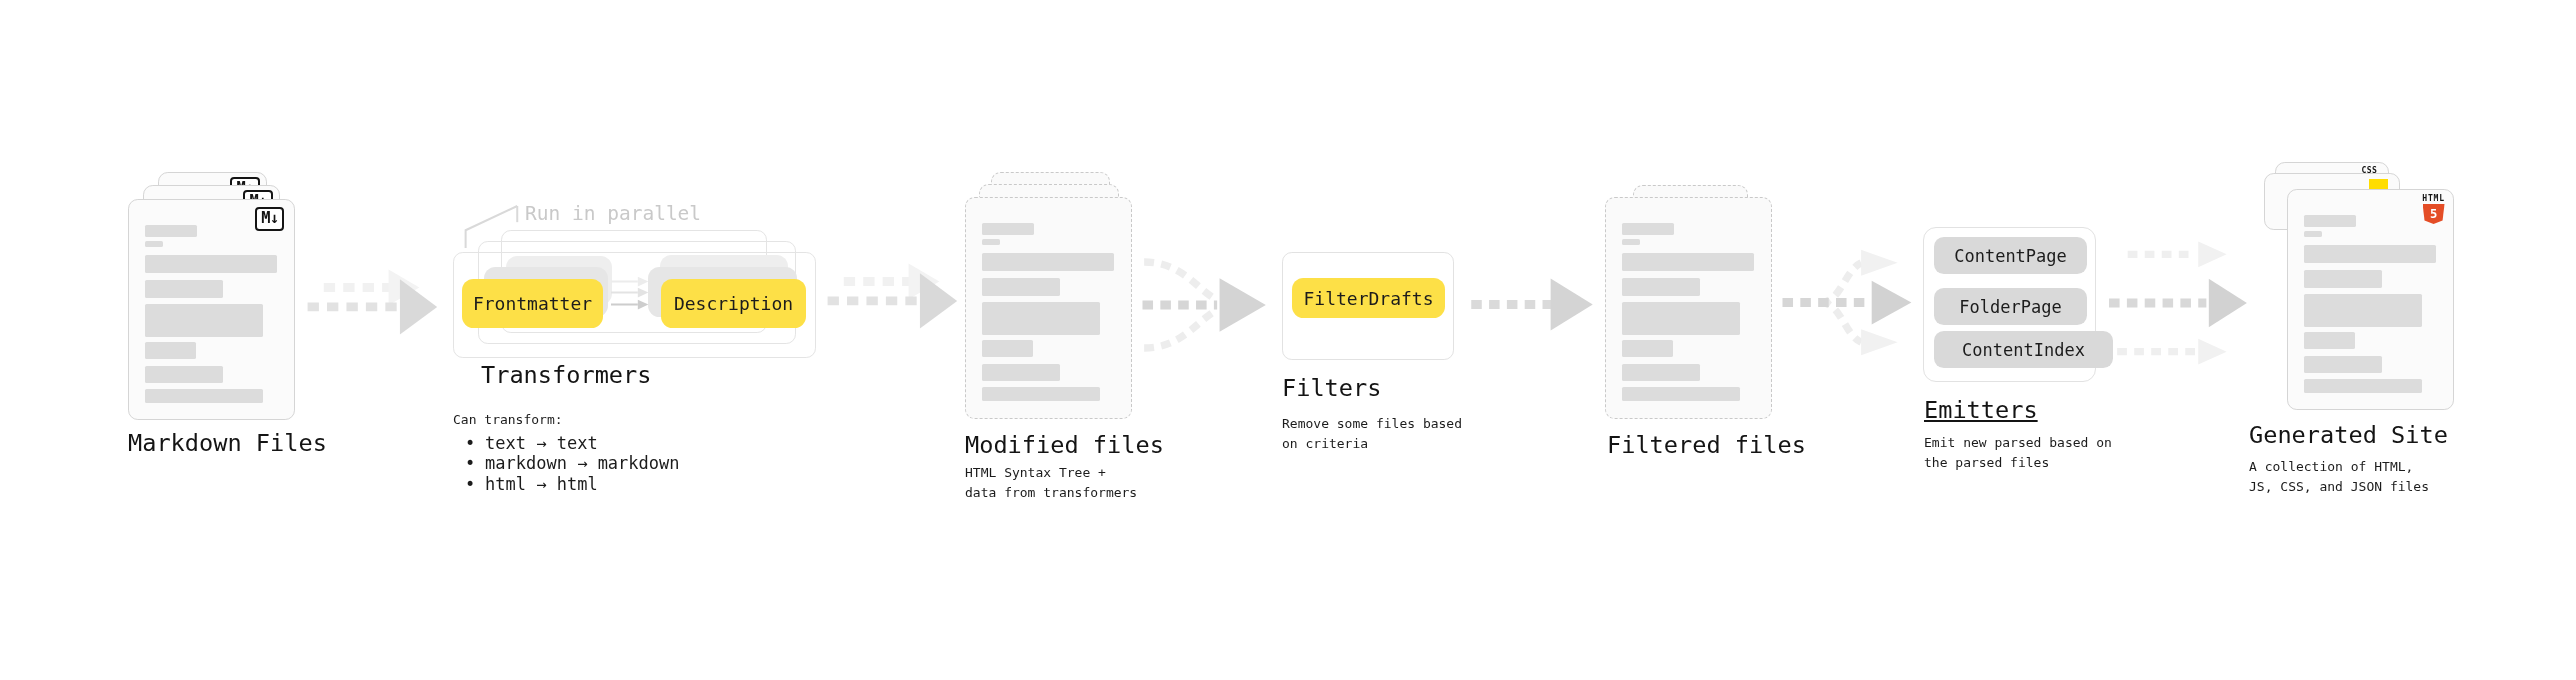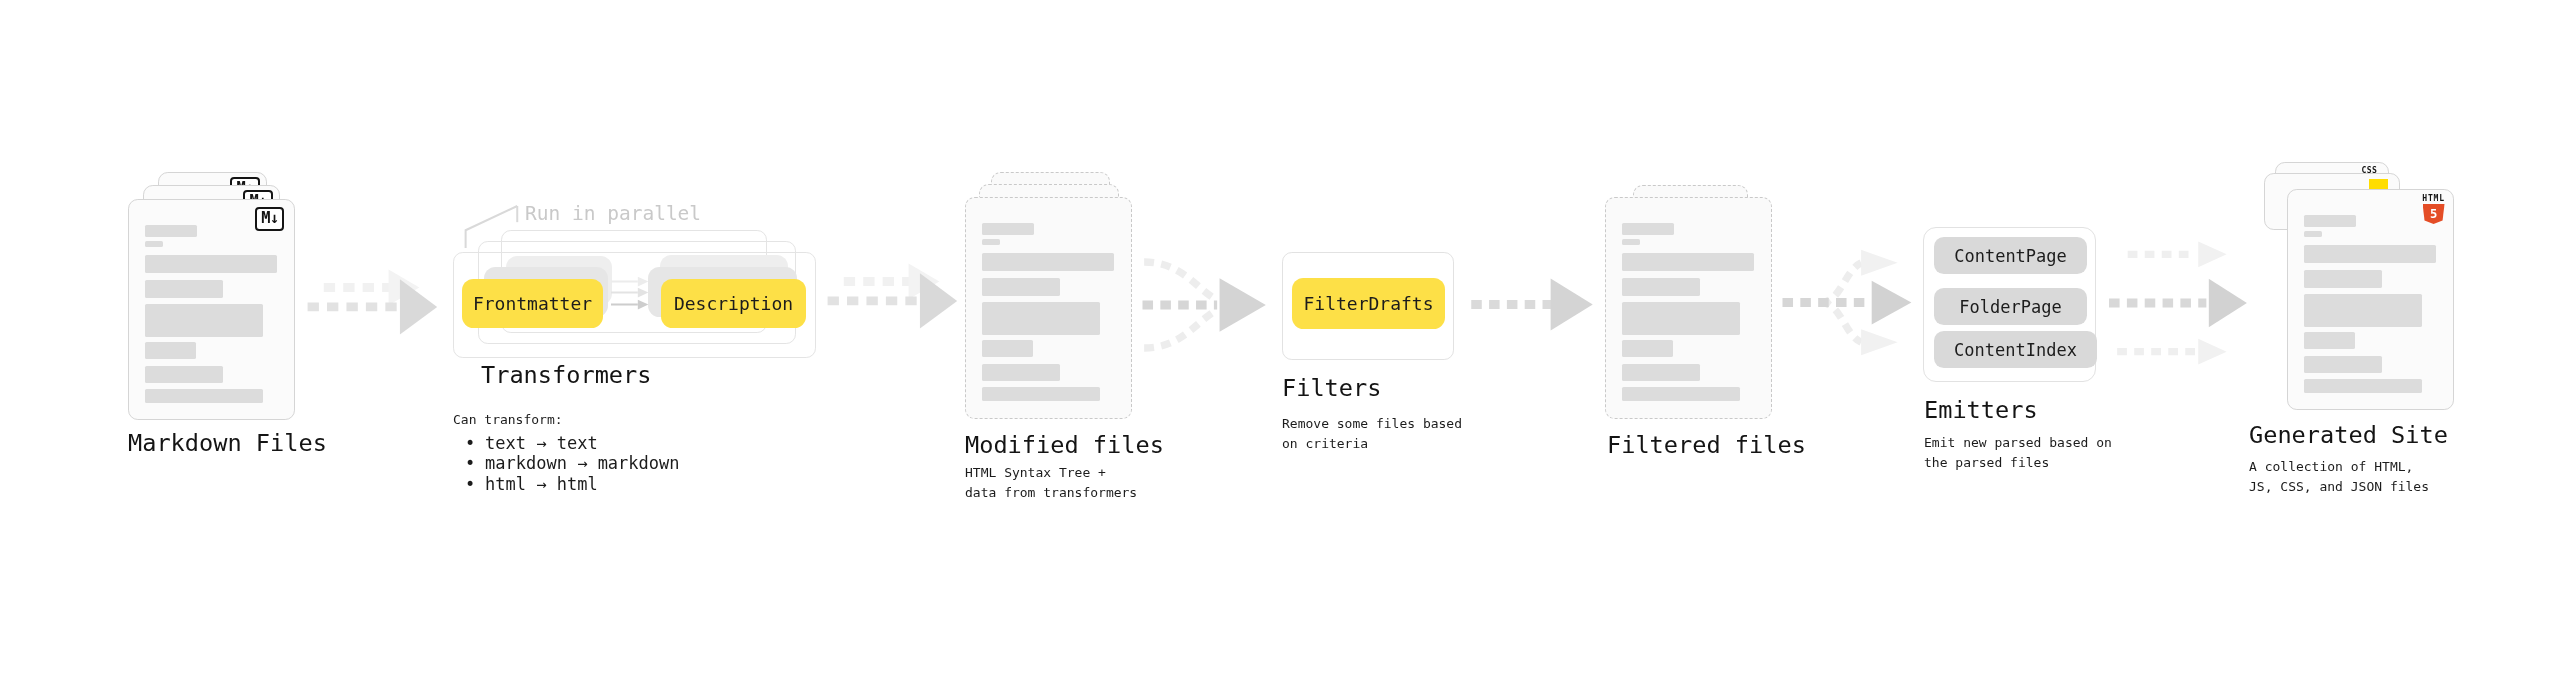--- a/index.html
+++ b/index.html
@@ -163,21 +163,21 @@
 
   <svg style="left:1136px;top:252px;" width="142" height="106" viewBox="0 0 175 130">
     <path d="M10,12 C55,12 72,42 98,58" fill="none" stroke="#ededed" stroke-width="9" stroke-dasharray="12 9"></path>
     <path d="M10,118 C55,118 72,88 98,72" fill="none" stroke="#ededed" stroke-width="9" stroke-dasharray="12 9"></path>
     <line x1="8" y1="65" x2="100" y2="65" stroke="#d6d6d6" stroke-width="11" stroke-dasharray="13 9"></line>
     <polygon points="103,32 160,65 103,98" fill="#d4d4d4"></polygon>
   </svg>
 
   <div>
     <div class="panel" style="left:1282px;top:252px;width:172px;height:108px;border-radius:9.8px;"></div>
-    <div class="graybox" style="left:1292px;top:278px;width:153px;height:51px;">FilterDrafts</div>
+    <div class="graybox" style="left:1292px;top:278px;width:153px;height:40px;">FilterDrafts</div>
     <div class="title" style="left:1282px;top:374px;">Filters</div>
     <div class="sub" style="left:1282px;top:414px;">
       <div>Remove some files based</div>
       <div>on criteria</div>
     </div>
   </div>
 
   <svg style="left:1463px;top:264px;" width="138" height="81" viewBox="0 0 170 100">
     <line x1="10" y1="50" x2="110" y2="50" stroke="#dadada" stroke-width="11" stroke-dasharray="13 9"></line>
     <polygon points="108,18 160,50 108,82" fill="#d4d4d4"></polygon>
@@ -206,22 +206,22 @@
     <path d="M55,67 C80,67 84,106 105,116" fill="none" stroke="#ededed" stroke-width="9" stroke-dasharray="12 9"></path>
     <polygon points="105,100 150,116 105,132" fill="#f1f1f1"></polygon>
     <line x1="8" y1="67" x2="115" y2="67" stroke="#d6d6d6" stroke-width="11" stroke-dasharray="13 9"></line>
     <polygon points="118,40 167,67 118,94" fill="#d2d2d2"></polygon>
   </svg>
 
   <div>
     <div class="panel" style="left:1923px;top:227px;width:173px;height:155px;border-radius:13px;"></div>
     <div class="pill" style="left:1934px;top:237px;width:153px;height:37px;">ContentPage</div>
     <div class="pill" style="left:1934px;top:288px;width:153px;height:37px;">FolderPage</div>
-    <div class="pill" style="left:1934px;top:331px;width:163px;height:37px;">ContentIndex</div>
-    <div class="title" style="left:1924px;top:396px;">Emitters</div>
+    <div class="pill" style="left:1934px;top:331px;width:179px;height:37px;">ContentIndex</div>
+    <div class="title" style="left:1924px;top:396px;text-decoration:underline;">Emitters</div>
     <div class="sub" style="left:1924px;top:433px;">
       <div>Emit new parsed based on</div>
       <div>the parsed files</div>
     </div>
   </div>
 
   <svg style="left:2105px;top:238px;" width="150" height="130" viewBox="0 0 185 160">
     <line x1="28" y1="20" x2="112" y2="20" stroke="#efefef" stroke-width="9" stroke-dasharray="12 9"></line>
     <polygon points="115,4 150,20 115,36" fill="#f1f1f1"></polygon>
     <line x1="5" y1="80" x2="125" y2="80" stroke="#d8d8d8" stroke-width="11" stroke-dasharray="13 9"></line>

